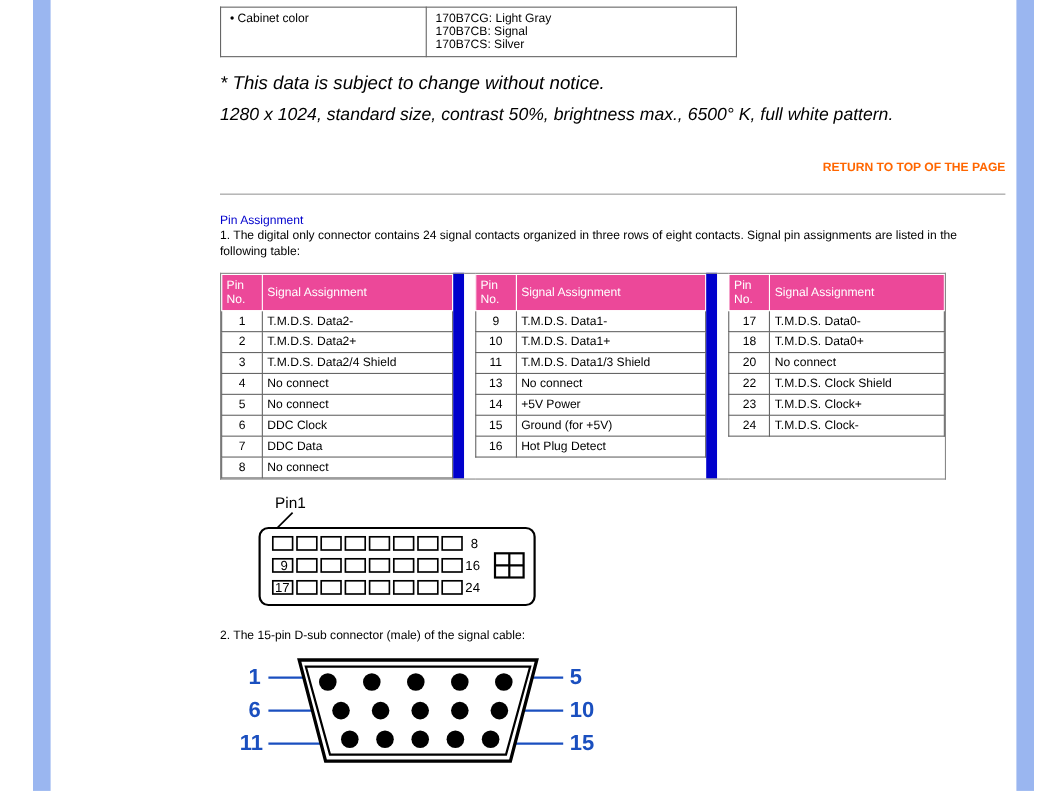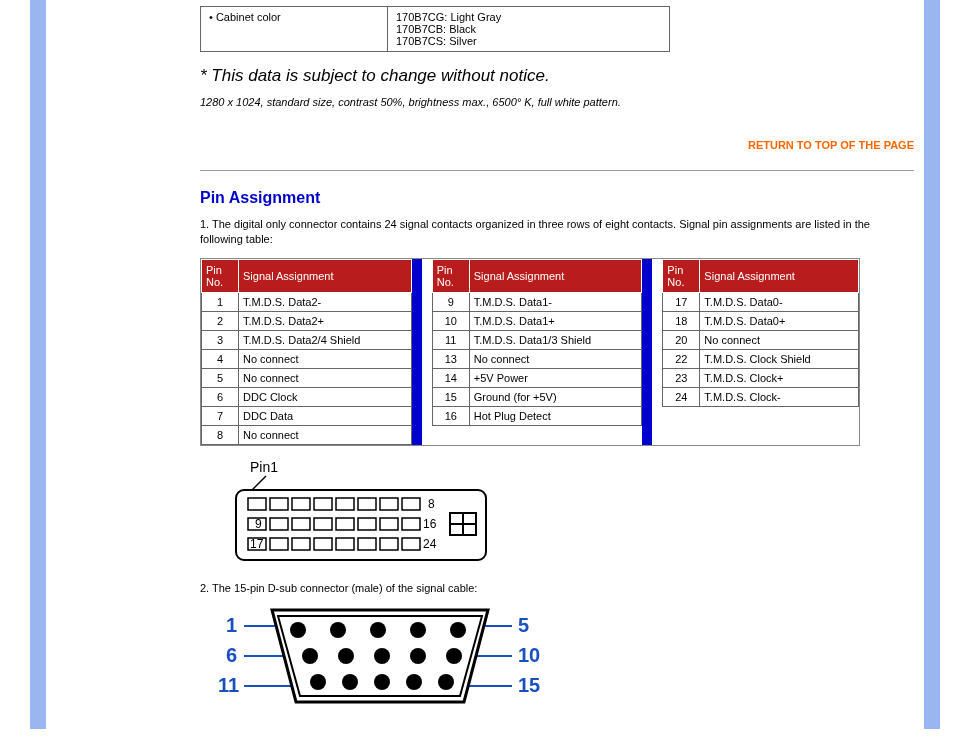--- a/index.html
+++ b/index.html
@@ -40,43 +40,43 @@
     vertical-align: top;
     font-size: 11px;
   }
   .note {
     font-style: italic;
     font-size: 17px;
     margin-top: 14px;
   }
   .note2 {
     font-style: italic;
-    font-size: 11px;
+    font-size: 16px;
     margin-top: 10px;
   }
   .return-link {
     text-align: right;
     margin: 30px 0 18px 0;
   }
   .return-link a {
     color: #ff6600;
     text-decoration: none;
     font-size: 11px;
     font-weight: bold;
   }
   hr.sep {
     border: none;
     border-top: 1px solid #999;
     margin: 0 0 18px 0;
   }
   .section-heading {
     color: #0000cc;
-    font-weight: bold;
-    font-size: 16px;
-    margin-bottom: 10px;
+    font-weight: normal;
+    font-size: 11px;
+    margin-bottom: 0;
   }
   .body-text {
     font-size: 11px;
     margin-bottom: 10px;
     line-height: 1.4;
   }
   table.pin-outer {
     border-collapse: collapse;
     width: 660px;
     border: 1px solid #888;
@@ -91,21 +91,21 @@
   }
   td.white-spacer {
     background: #fff;
     width: 10px;
   }
   table.pin-inner {
     border-collapse: collapse;
     width: 100%;
   }
   table.pin-inner th {
-    background: #b91c1c;
+    background: #ec4899;
     color: #fff;
     font-weight: normal;
     text-align: left;
     padding: 4px 4px;
     font-size: 11px;
     border: 1px solid #fff;
   }
   table.pin-inner th.pinno {
     width: 28px;
   }
@@ -133,21 +133,21 @@
   <div class="right-bar"></div>
 
   <div class="content">
 
     <table class="simple">
       <tbody>
           <tr>
         <td style="width:170px;">• Cabinet color</td>
         <td>
           <div>170B7CG: Light Gray</div>
-          <div>170B7CB: Black</div>
+          <div>170B7CB: Signal</div>
           <div>170B7CS: Silver</div>
         </td>
       </tr>
     </tbody>
       </table>
 
     <div class="note">* This data is subject to change without notice.</div>
     <div class="note2">1280 x 1024, standard size, contrast 50%, brightness max., 6500° K, full white pattern.</div>
 
     <div class="return-link">

